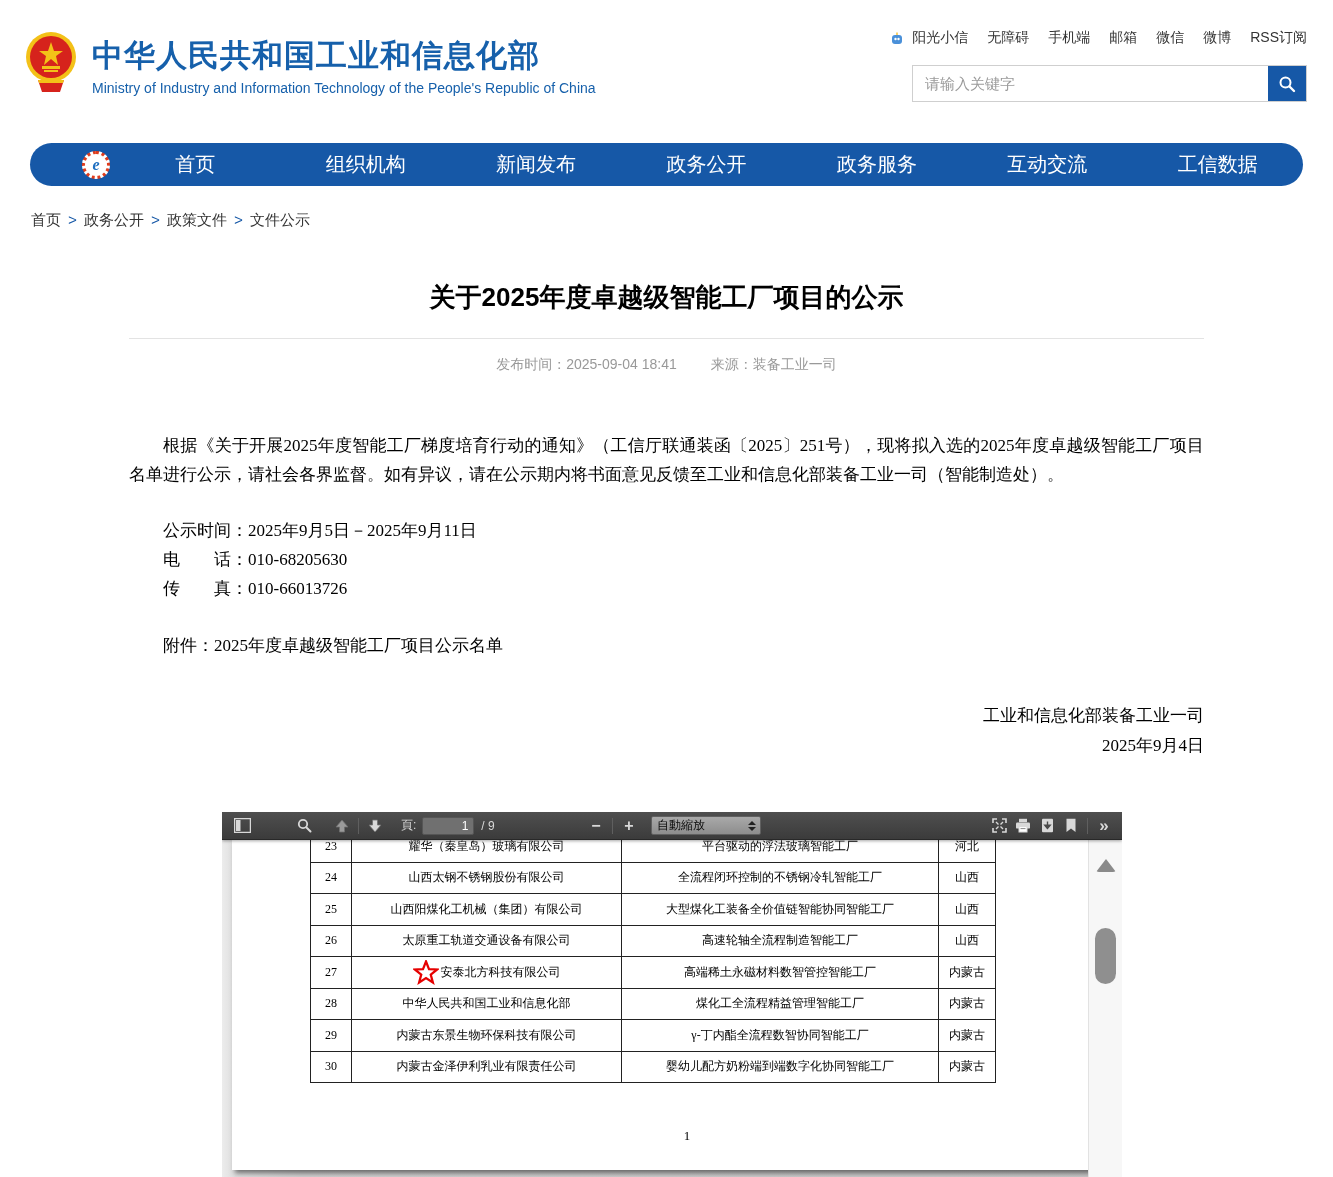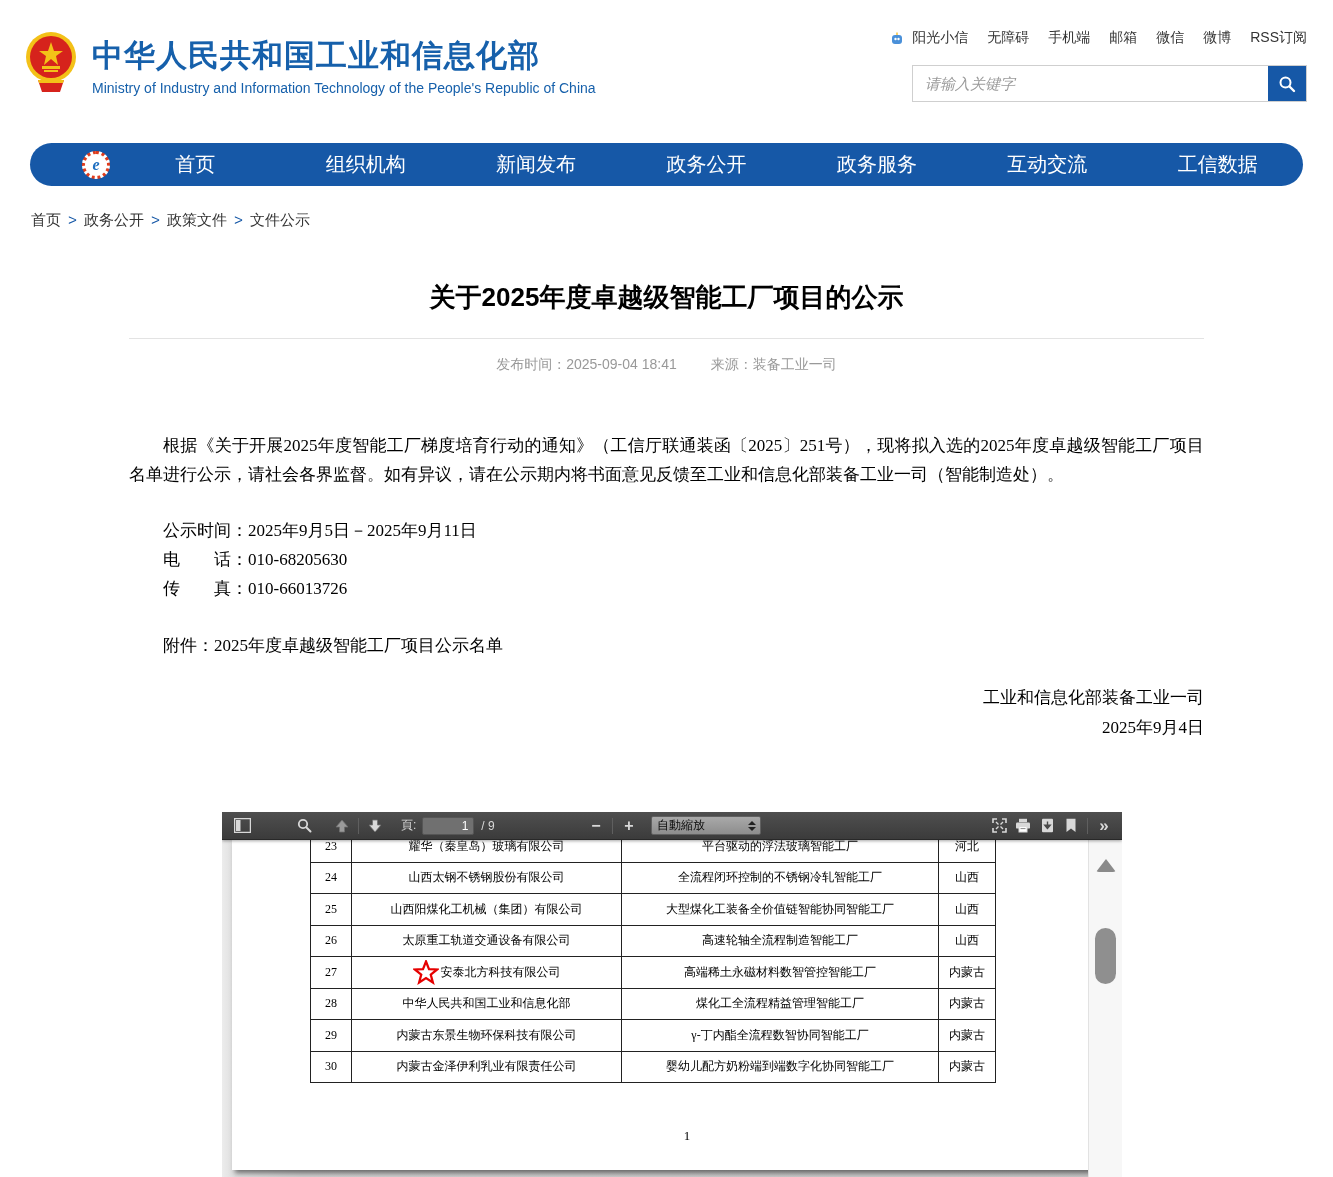--- a/index.html
+++ b/index.html
@@ -13,21 +13,21 @@
   
   .site-header { position:relative; height:131px; }
   .logo-row { position:absolute; left:24px; top:30px; display:flex; align-items:flex-end; }
   .emblem { width:54px; height:66px; margin-right:14px; }
   .site-title { color:#1660ab; font-size:31px; font-weight:bold; letter-spacing:1px; line-height:1.1; }
   .site-sub { color:#1660ab; font-size:14px; margin-top:7px; }
 
   .quick-links { position:absolute; right:26px; top:29px; display:flex; align-items:flex-end; gap:19px; font-size:14px; color:#333; }
   .robot-icon { width:16px; height:16px; display:inline-block; margin-right:-12px; }
   .search-bar { position:absolute; right:26px; top:65px; width:395px; height:37px; border:1px solid #cfcfcf; display:flex; background:#fff; }
-  .search-bar input { flex:1; border:none; outline:none; padding:0 12px; font-size:15px; color:#333; font-family:"Liberation Sans",sans-serif;font-style:italic; }
+  .search-bar input { flex:1; border:none; outline:none; padding:0 12px; font-size:15px; color:#333; font-family:"Liberation Sans",sans-serif; }
   .search-bar input::placeholder { color:#9a9a9a; }
   .search-btn { width:38px; height:100%; background:#1658a7; border:none; display:flex; align-items:center; justify-content:center; cursor:pointer; }
 
   
   .main-nav { margin:12px 30px 0 30px; height:43px; background:#1658a7; border-radius:22px; display:flex; align-items:center; }
   .nav-gear { width:28px; height:28px; margin-left:52px; background:#fff; border-radius:50%; display:flex; align-items:center; justify-content:center; border:3px dotted #e03c1c; color:#1f6fc0; font-weight:bold; font-style:italic; font-size:16px; font-family:"Liberation Serif",serif; }
   .nav-items { flex:1; display:flex; }
   .nav-item { flex:1; text-align:center; color:#fff; font-size:20px; cursor:pointer; }
 
   
@@ -38,21 +38,21 @@
   .article { margin:0 129px; }
   .article-title { text-align:center; font-size:26px; font-weight:bold; color:#000; margin-top:50px; }
   .title-divider { border-bottom:1px solid #e3e3e3; margin-top:23px; }
   .article-meta { text-align:center; color:#999; font-size:14px; margin-top:17px; }
   .article-meta .gap { display:inline-block; width:34px; }
   .article-body { font-family:"Liberation Serif","DejaVu Serif",serif; font-size:17px; color:#000; margin-top:57px; line-height:29px; }
   .p-indent { text-indent:2em; text-align:justify; }
   .contact-block { margin-top:27px; }
   .attachment-line { margin-top:28px; }
   .attachment-line a { color:#000; }
-  .signature { text-align:right; margin-top:23px; line-height:30px; }
+  .signature { text-align:right; margin-top:41px; line-height:30px; }
 
   
   .pdf-viewer { position:absolute; left:222px; top:812px; width:900px; height:365px; background:linear-gradient(90deg,#ececec 0px,#dcdcdc 14px,#cfcfcf 80px,#c6c6c6 100%); overflow:hidden; }
   .pdf-toolbar { position:relative; height:28px; background:linear-gradient(#4f4f4f,#3b3b3b); border-bottom:1px solid #282828; box-shadow:0 1px 3px rgba(0,0,0,.35); display:flex; align-items:center; color:#d8d8d8; font-size:12px; z-index:3; }
   .tb-btn { width:24px; height:24px; display:flex; align-items:center; justify-content:center; cursor:pointer; border-radius:2px; }
   .tb-sep { width:1px; height:16px; background:#5f5f5f; margin:0 4px; }
   .tb-left { display:flex; align-items:center; margin-left:8px; }
   .tb-mid { position:absolute; left:362px; display:flex; align-items:center; height:100%; }
   .tb-right { position:absolute; right:6px; display:flex; align-items:center; height:100%; }
   .page-label { margin:0 6px 0 14px; }

